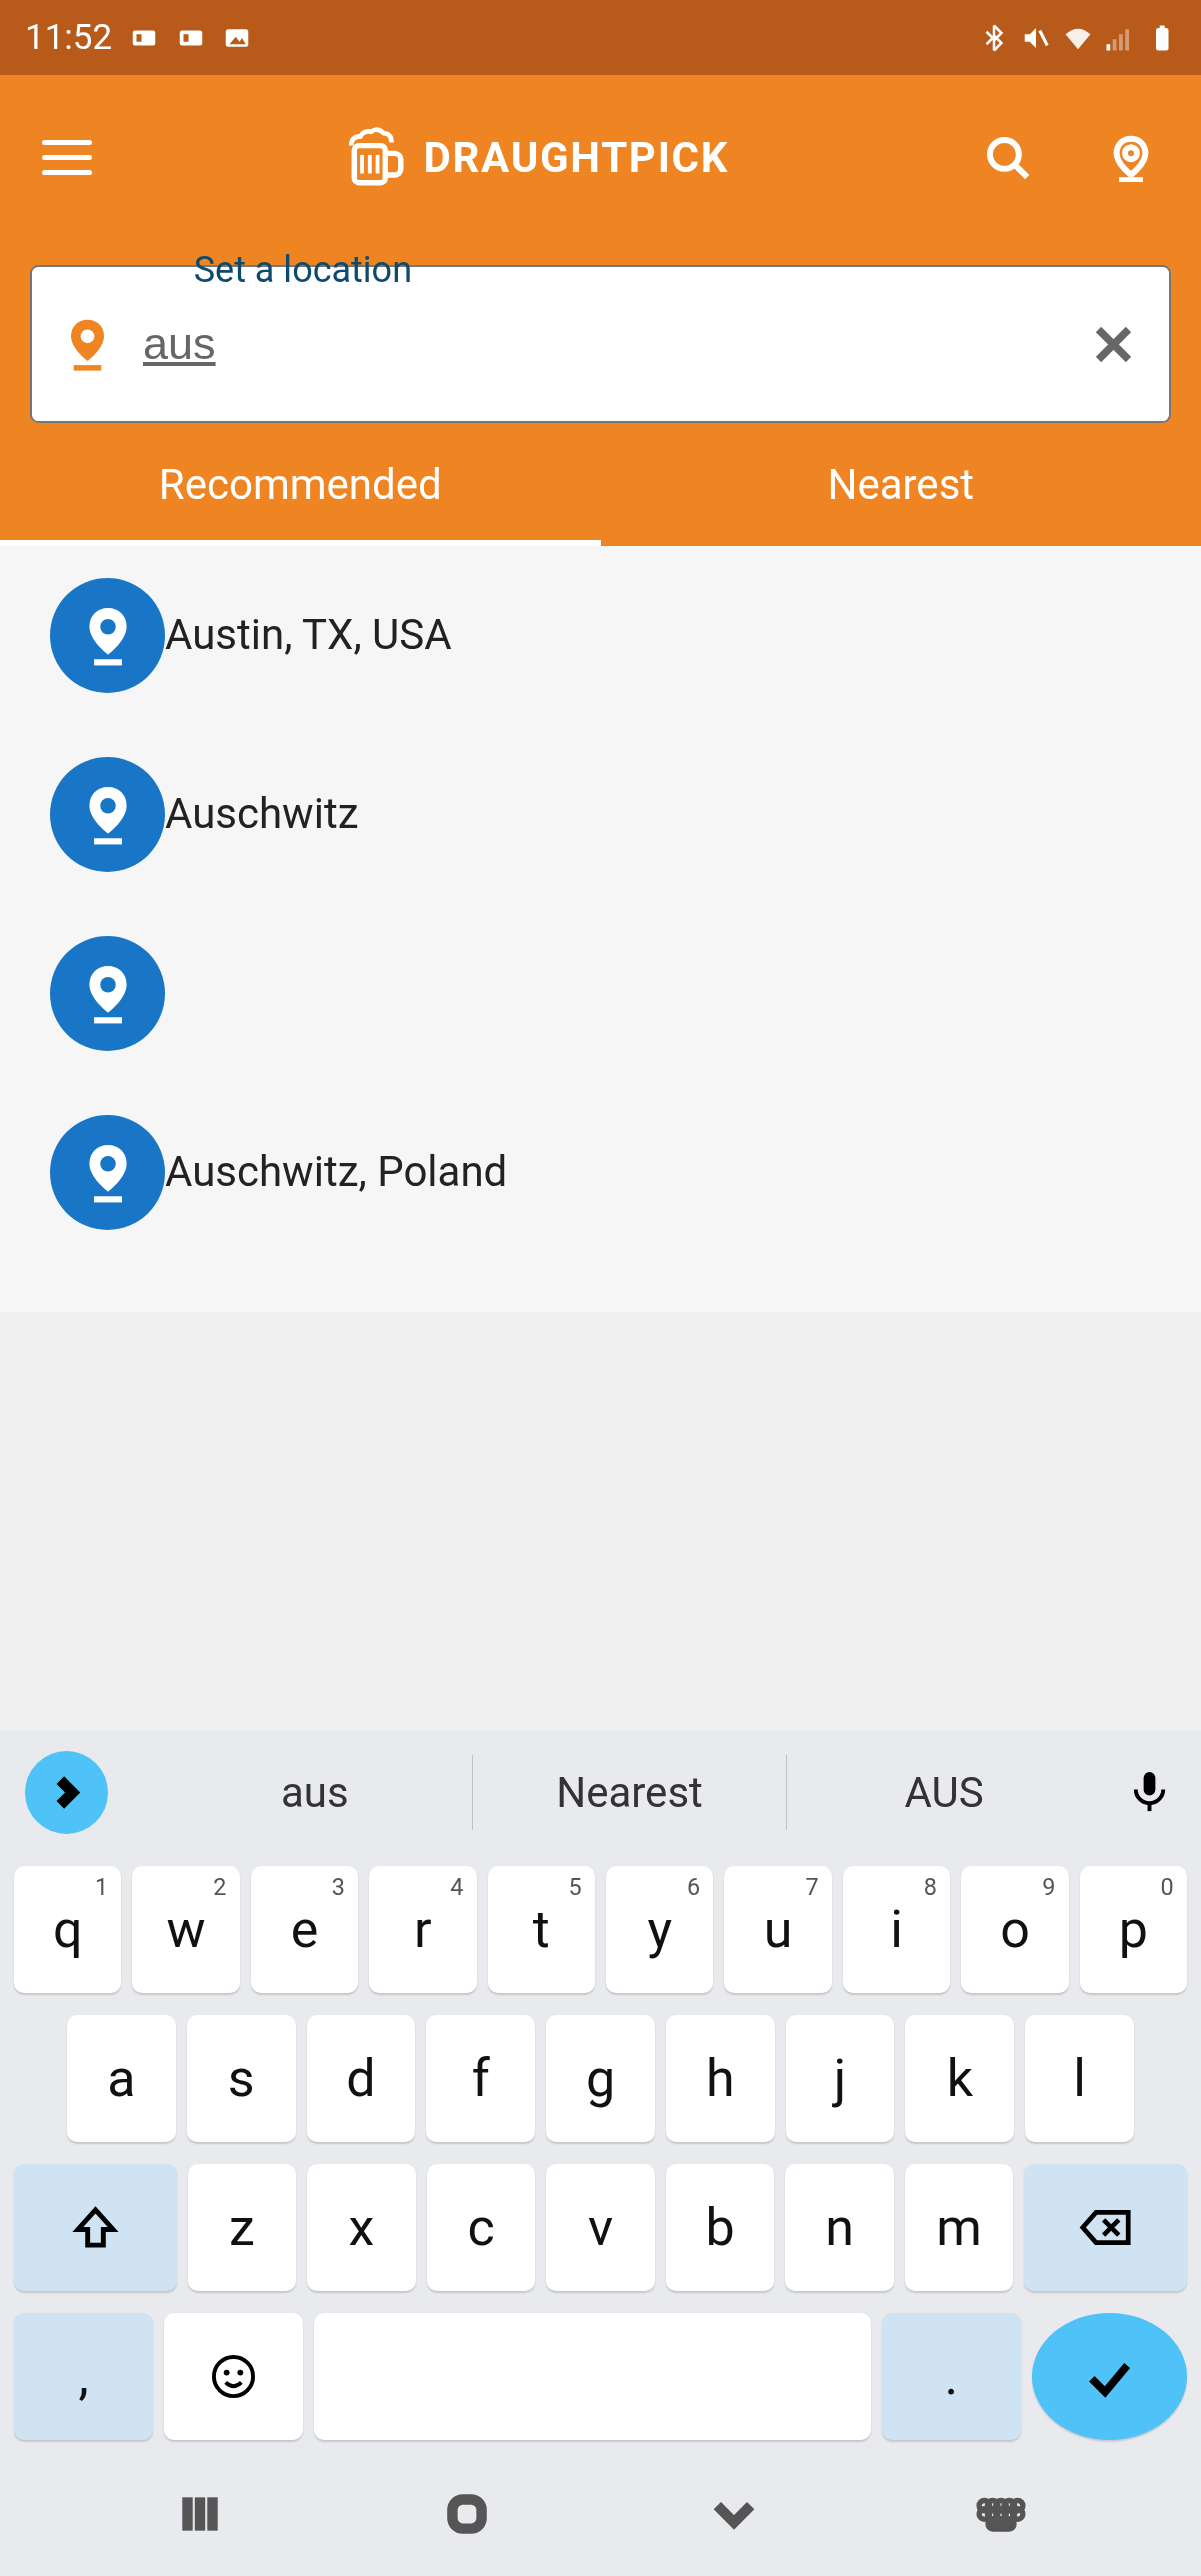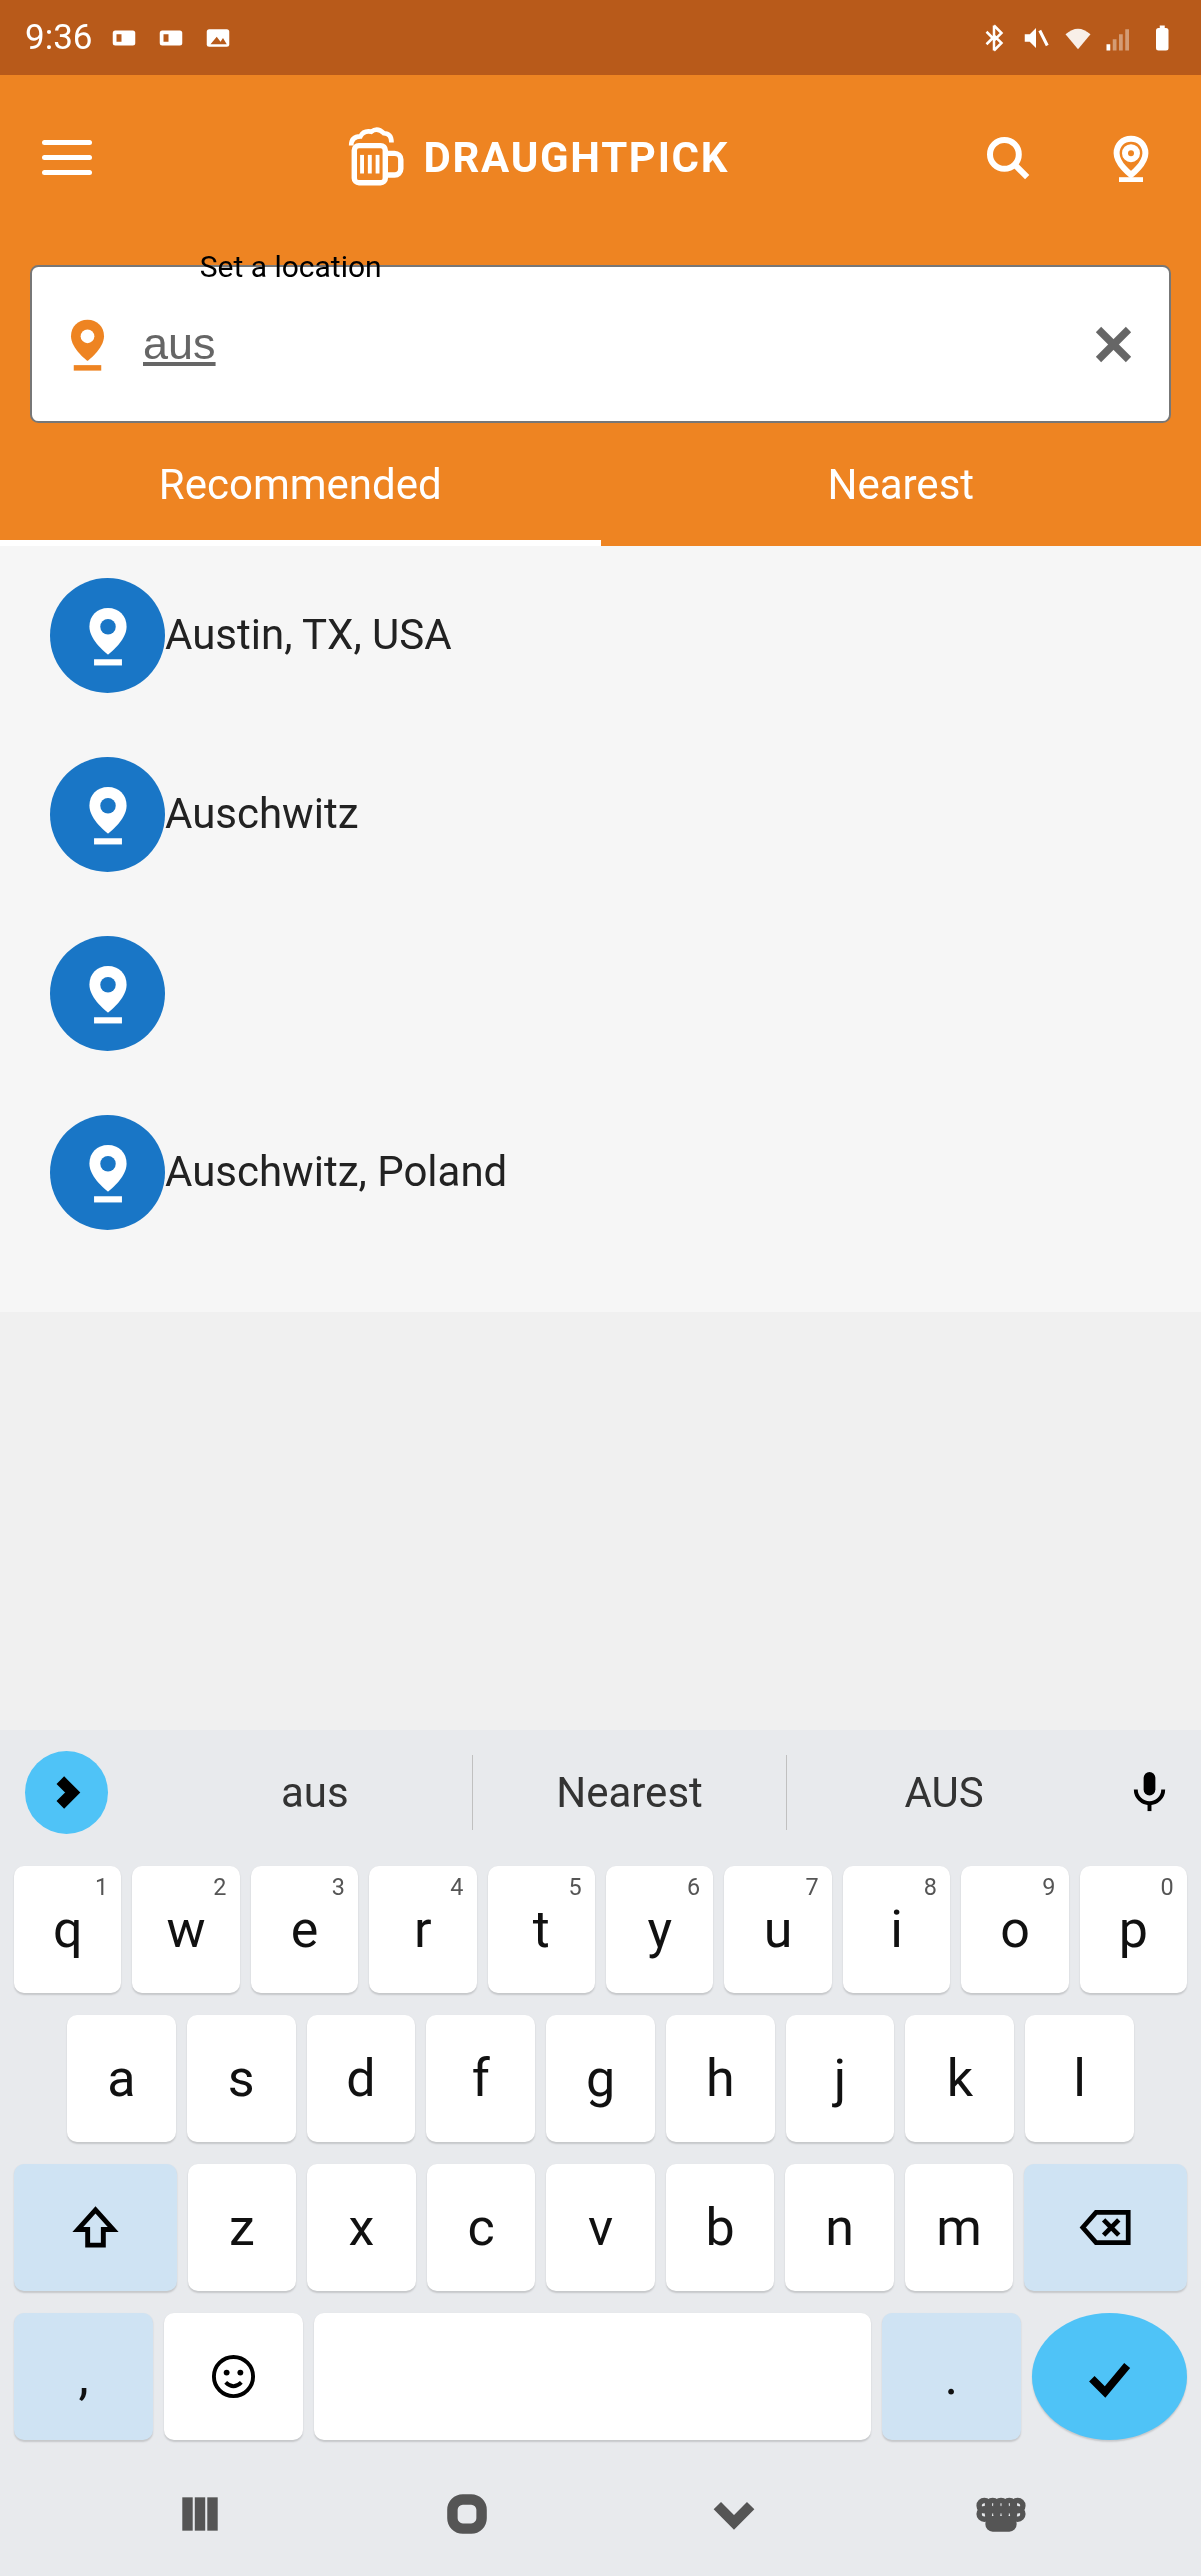--- a/index.html
+++ b/index.html
@@ -58,24 +58,24 @@
   border: 2.5px solid #777;
   border-radius: 8.3px;
   height: 158px;
   display:flex;
   align-items:center;
   padding: 0 33px;
   gap: 33px;
 }
 .search-legend {
   position:absolute;
-  top: -18.4px; left: 156px;
+  top: -18.4px; left: 150px;
   background: transparent;
-  color: #000000;
-  font-size: 30px;
+  color: #0c4a6e;
+  font-size: 36px;
   padding: 0 11.7px;
 }
 .search-pin { width: 45px; height: 55px; color:#ee8422; }
 .search-input {
   flex:1;
   border:none;
   outline:none;
   font-size: 45px;
   color:#666;
   text-decoration: underline;
@@ -218,21 +218,21 @@
 }
 .nav-icon { width: 58px; height: 58px; display:flex; align-items:center; justify-content:center; }
 .nav-icon svg { width:50px; height:50px; stroke:#555; fill:none; stroke-width:5; }
 
 </style>
 </head>
 <body>
 
 <div class="status-bar">
   <div class="status-left">
-    <span class="clock">9:36</span>
+    <span class="clock">11:52</span>
     <span class="sicon">
         <svg viewBox="0 0 24 24">
           <rect x="3" y="6" width="18" height="12" rx="2"></rect>
           <rect x="6" y="9" width="4" height="6" fill="#b85a1a"></rect>
         </svg>
       </span>
     <span class="sicon">
         <svg viewBox="0 0 24 24">
           <rect x="3" y="6" width="18" height="12" rx="2"></rect>
           <rect x="6" y="9" width="4" height="6" fill="#b85a1a"></rect>

